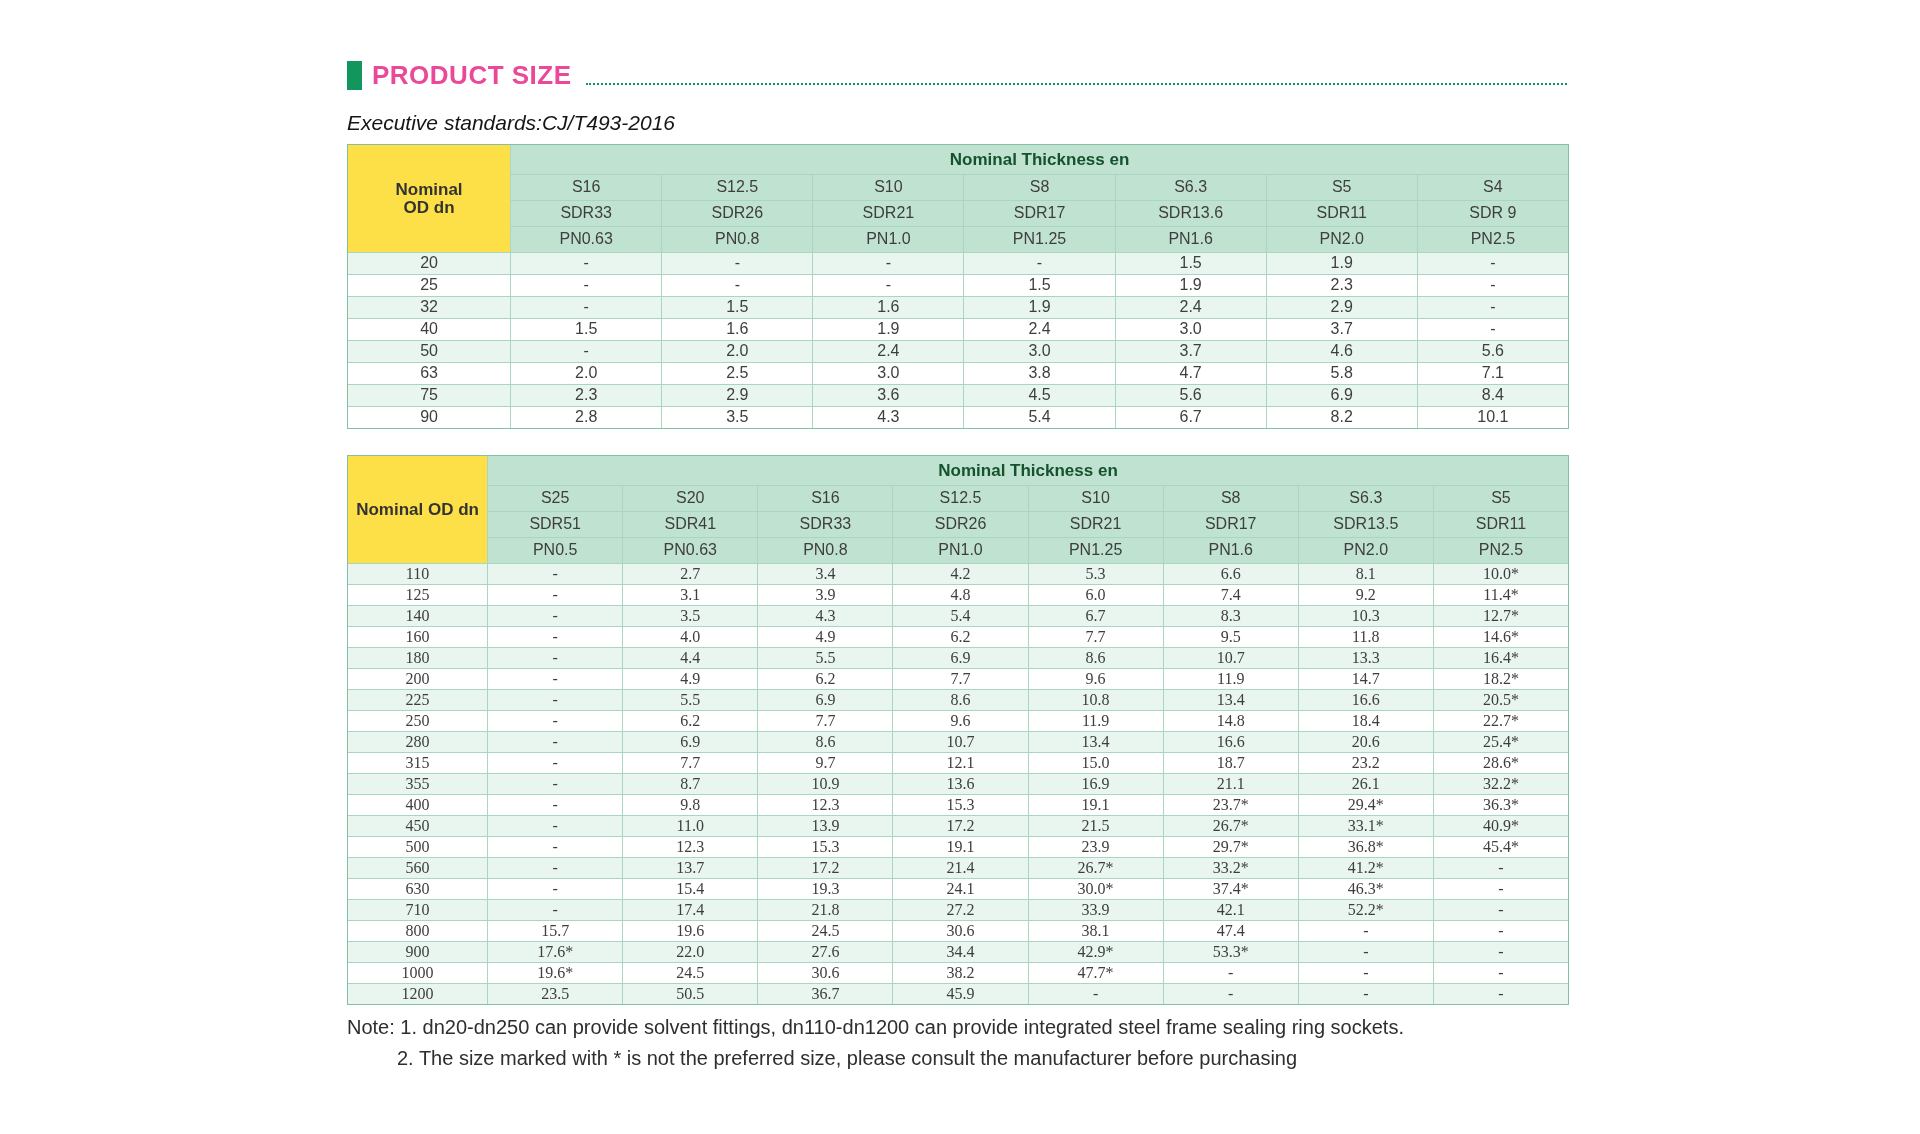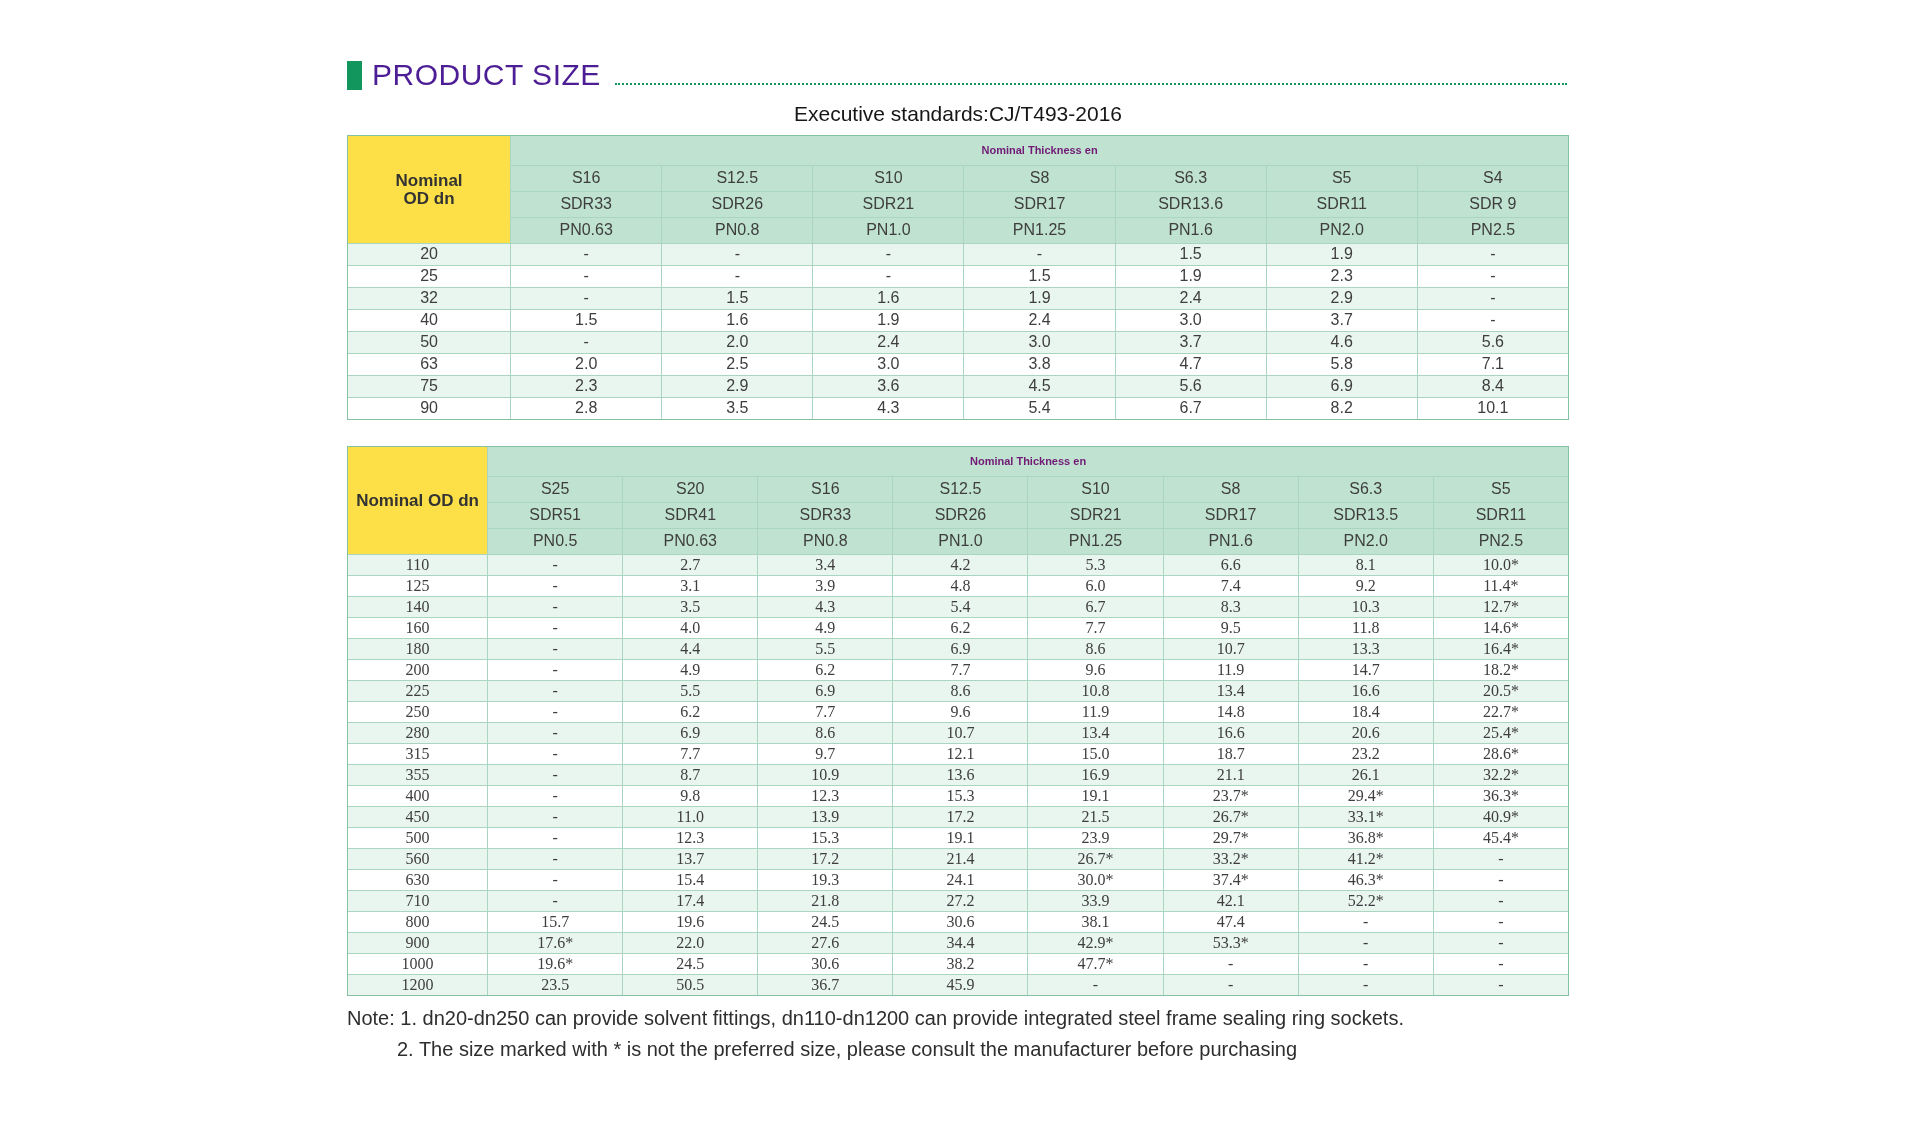--- a/index.html
+++ b/index.html
@@ -6,39 +6,39 @@
   body{
     width:1920px;height:1134px;background:#ffffff;position:relative;
     font-family:"Liberation Sans","DejaVu Sans",sans-serif;
     -webkit-font-smoothing:antialiased;
   }
   .content{position:absolute;left:347px;top:58px;width:1222px;}
 
   
   .title-row{display:flex;align-items:center;height:34px;}
   .accent-bar{width:15px;height:29px;background:#13965e;margin-right:10px;flex:0 0 auto;}
-  .page-title{font-size:30px;font-weight:normal;color:#4c1d95;letter-spacing:.5px;line-height:32px;white-space:nowrap;}
+  .page-title{font-size:26px;font-weight:bold;color:#ec4899;letter-spacing:.5px;line-height:32px;white-space:nowrap;}
   .leader{flex:1 1 auto;align-self:flex-end;margin:0 2px 7px 14px;height:0;border-bottom:2px dotted #13965e;}
 
   
-  .standards{margin-top:9px;margin-bottom:8px;text-align:center;font-size:21px;color:#161616;line-height:26px;}
+  .standards{margin-top:18px;margin-bottom:8px;text-align:left;font-size:21px;color:#161616;line-height:26px;font-style:italic;}
 
   
   table.spec{
     border-collapse:collapse;table-layout:fixed;width:1222px;
     font-size:16px;color:#3e3e3e;
     outline:1px solid #85c0a3;outline-offset:-1px;
   }
   table.spec th,table.spec td{
     border:1px solid #aad5c0;text-align:center;vertical-align:middle;
     padding:0;font-weight:normal;line-height:1.05;overflow:hidden;white-space:nowrap;
   }
   table.spec th.head{background:#c0e2d1;}
   table.spec th.corner{background:#fde047;font-weight:bold;color:#333;font-size:17px;}
-  table.spec th.group{font-weight:bold;color:#701a75;font-size:11px;}
+  table.spec th.group{font-weight:bold;color:#14532d;font-size:17px;}
   tr.group-row{height:30px;}
   tr.s-row,tr.sdr-row,tr.pn-row{height:26px;}
   .t1 tbody tr{height:22px;}
   .t2 tbody tr{height:21px;font-family:Liberation Serif, serif;}
   tbody tr:nth-child(odd) td{background:#e9f5ef;}
   tbody tr:nth-child(even) td{background:#ffffff;}
   .t1 col.label{width:163px;} .t1 col.val{width:151px;}
   .t2 col.label{width:140px;} .t2 col.val{width:135px;}
   .corner-line{display:block;}
   .tbl-gap{height:26px;}

